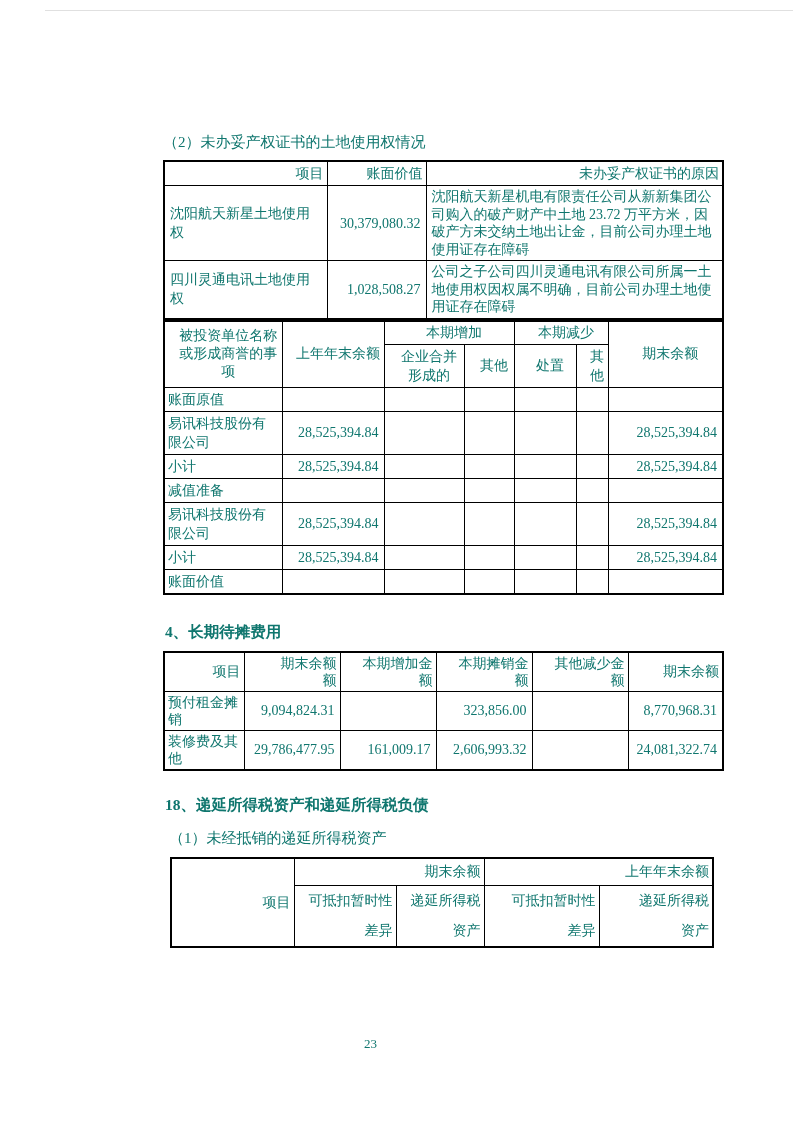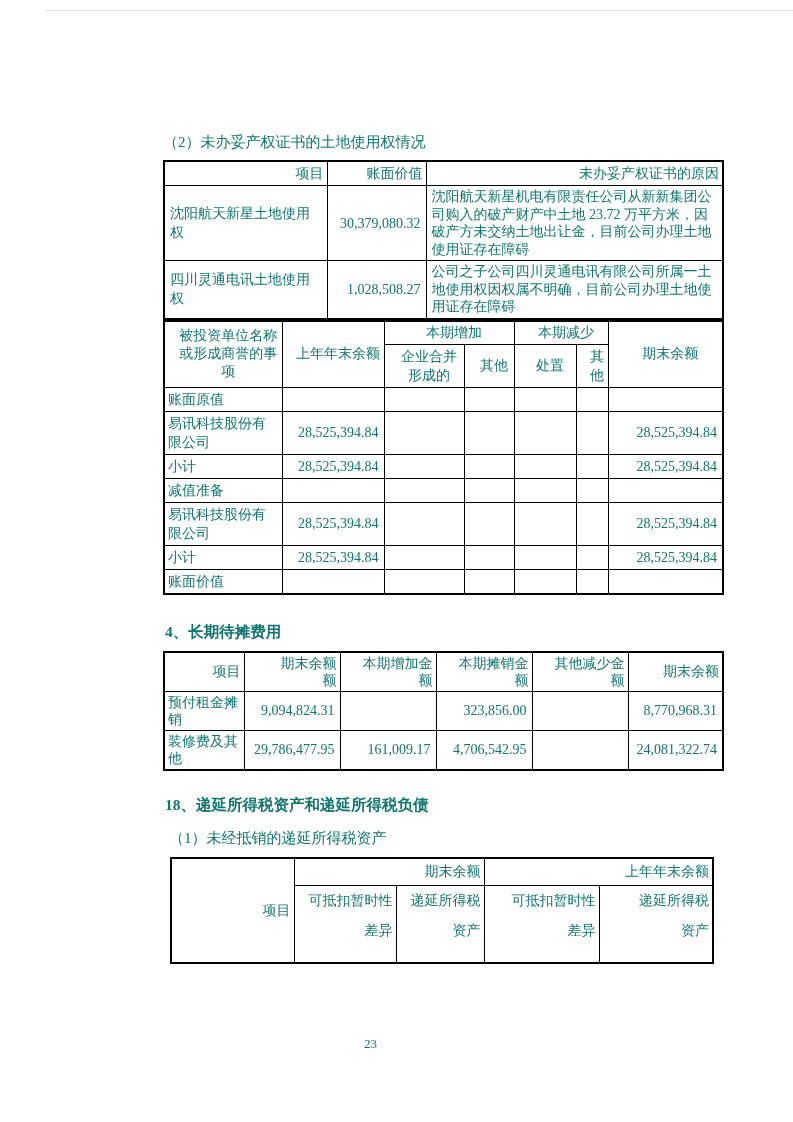--- a/index.html
+++ b/index.html
@@ -61,21 +61,21 @@
   
   #expense-table td { line-height:17px; }
   #expense-table tr.hdr { height:36px; }
   #expense-table tr.r-double { height:38px; }
   #expense-table tr.r-single { height:21px; }
 
   
   #tax-table { width:542px; margin-left:125px; }
   #tax-table tr.hdr1 { height:28px; }
   #tax-table tr.hdr2 { height:58px; }
-  #tax-table tr.hdr2 td { line-height:30px; padding-top:0; padding-bottom:16px; }
+  #tax-table tr.hdr2 td { line-height:30px; padding-top:0; padding-bottom:0; }
 
   .page-number {
     position:absolute; top:1036px; left:0; width:651px;
     text-align:center; font-size:13px;
   }
 </style>
 </head>
 <body>
 
 <div class="page">
@@ -231,21 +231,21 @@
       <td class="num">9,094,824.31</td>
       <td class="num"></td>
       <td class="num">323,856.00</td>
       <td class="num"></td>
       <td class="num">8,770,968.31</td>
     </tr>
     <tr class="r-double">
       <td>装修费及其他</td>
       <td class="num">29,786,477.95</td>
       <td class="num">161,009.17</td>
-      <td class="num">4,706,542.95</td>
+      <td class="num">2,606,993.32</td>
       <td class="num"></td>
       <td class="num">24,081,322.74</td>
     </tr>
   </tbody>
     </table>
 
   <div class="sec-title" id="tax-title">18、递延所得税资产和递延所得税负债</div>
   <div class="sub-title" id="tax-subtitle">（1）未经抵销的递延所得税资产</div>
 
   <table id="tax-table">

